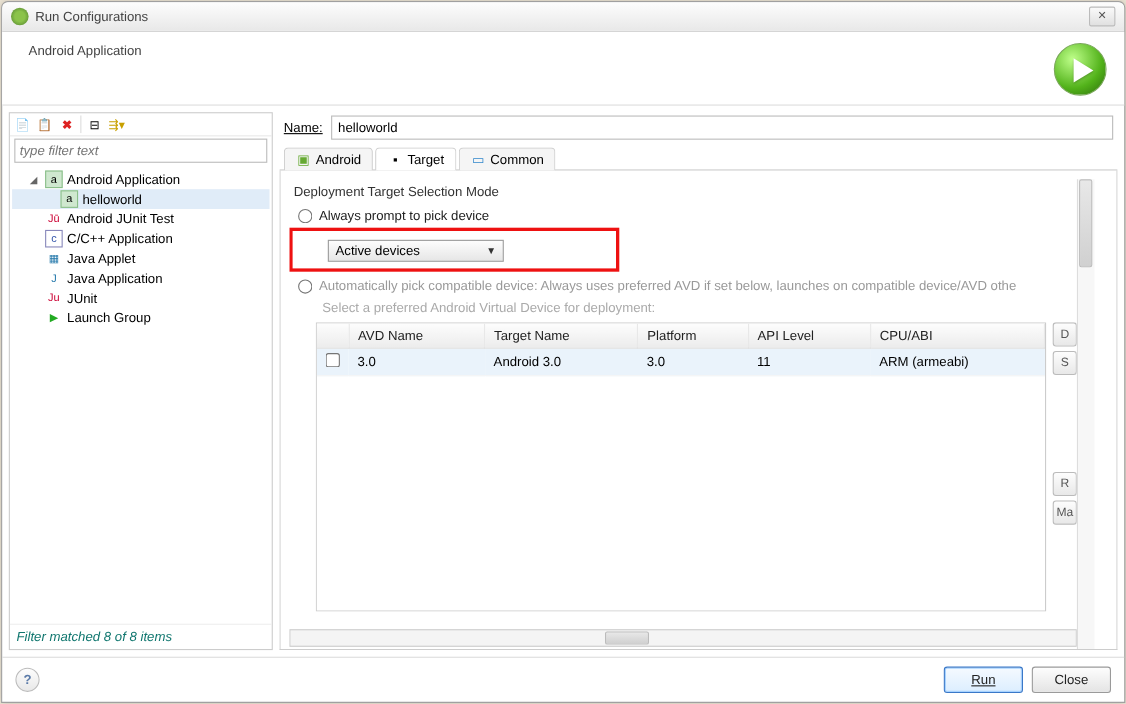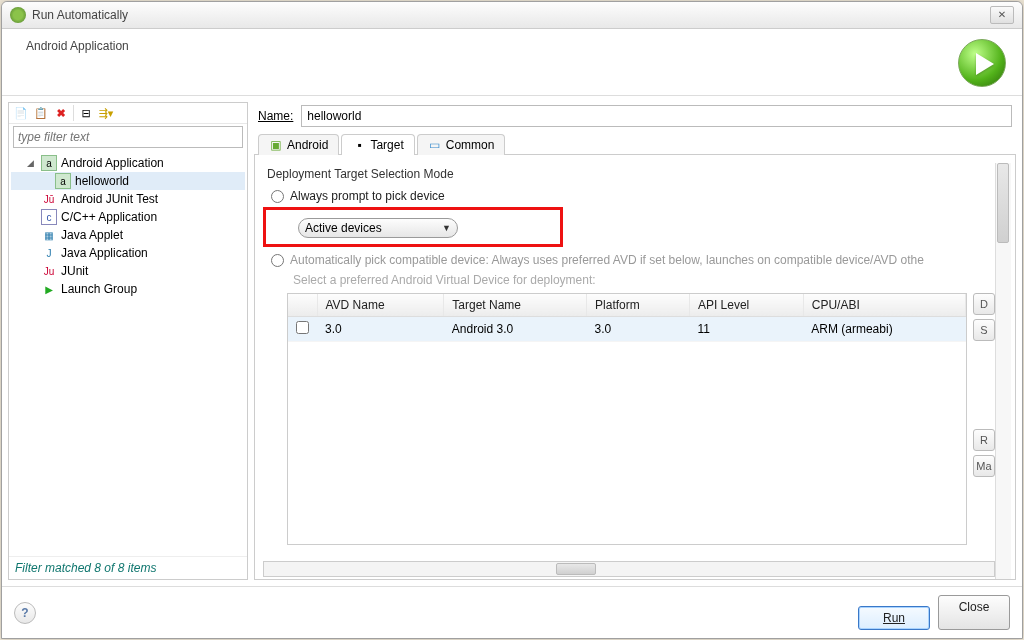--- a/index.html
+++ b/index.html
@@ -37,28 +37,28 @@
 .right-panel { flex: 1; display: flex; flex-direction: column; border-top: 1px solid transparent; overflow: hidden; }
 .name-row { display: flex; align-items: center; padding: 2px 4px 6px 4px; gap: 8px; }
 .name-row label { text-decoration: underline; text-decoration-style: solid; }
 .name-input { flex: 1; border: 1px solid #bbb; padding: 3px 5px; font-size: 12px; }
 
 .tabstrip { display: flex; border-bottom: 1px solid #ccc; padding-left: 4px; }
 .tab { display: flex; align-items: center; gap: 4px; padding: 3px 10px; border: 1px solid #ccc; border-bottom: none; background: #f5f5f5; margin-right: 2px; border-radius: 4px 4px 0 0; position: relative; top: 1px; }
 .tab.active { background: #fff; font-weight: normal; }
 .tab-ico { width: 14px; height: 14px; display:inline-flex; align-items:center; justify-content:center; }
 
-.tab-body { flex: 1; border: 1px solid #ccc; border-top: none; padding: 8px 4px 0 8px; display: flex; overflow: hidden; }
+.tab-body { flex: 1; border: 1px solid #ccc; border-top: none; padding: 8px 20px 0 8px; display: flex; overflow: hidden; }
 .tab-inner { flex: 1; overflow: hidden; display: flex; flex-direction: column; }
 .section-title { color: #333; margin: 4px 0 6px 4px; }
 
 .radio-row { display: flex; align-items: flex-end; padding: 2px 0 2px 8px; gap: 6px; color: #222; }
 .radio-row.disabled { color: #999; }
 .highlight-box { border: 3px solid #e11; padding: 2px 0 6px 0; margin: 2px 0 4px 0; width: 300px; }
-.combo { margin: 6px 0 0 32px; width: 160px; background: linear-gradient(#fdfdfd,#e6e6e6); border: 1px solid #9a9a9a; border-radius: 10px; padding: 2px 6px; display: flex; justify-content: space-between; align-items: center; }
+.combo { margin: 6px 0 0 32px; width: 160px; background: linear-gradient(#fdfdfd,#e6e6e6); border: 1px solid #9a9a9a; border-radius: 0; padding: 2px 6px; display: flex; justify-content: space-between; align-items: center; }
 .combo .arrow { font-size: 9px; color: #333; }
 
 .subhint { color: #aaa; margin: 4px 0 4px 30px; font-size: 12px; }
 
 .grid-wrap { display: flex; gap: 6px; margin: 2px 0 10px 24px; flex: 1; overflow: hidden; }
 .grid { flex: 1; border: 1px solid #ccc; background: #fff; overflow: auto; }
 .grid table { width: 100%; border-collapse: collapse; font-size: 12px; }
 .grid th { text-align: left; padding: 4px 8px; background: linear-gradient(#fdfdfd,#ececec); border-bottom: 1px solid #ddd; border-right: 1px solid #e8e8e8; font-weight: normal; color: #222; }
 .grid td { padding: 4px 8px; border-bottom: 1px solid #f5f5f5; }
 .grid tr.row-sel td { background: #eaf3fb; }
@@ -67,35 +67,35 @@
 
 .scroll-h { height: 16px; border: 1px solid #ccc; margin: 6px 0 2px 0; background: #f4f4f4; position: relative; }
 .scroll-h .thumb { position:absolute; left:40%; top:1px; width:40px; height:12px; background: linear-gradient(#e8e8e8,#d0d0d0); border:1px solid #bbb; border-radius:2px; }
 
 .vscroll { width: 16px; border-left: 1px solid #ddd; background: #f7f7f7; position: relative; }
 .vscroll .vthumb { position:absolute; top:0; left:1px; width:12px; height:80px; background: linear-gradient(#e8e8e8,#d0d0d0); border:1px solid #bbb; border-radius:2px; }
 
 .low-btns { display:flex; gap:6px; justify-content:flex-end; padding: 6px 2px 4px 0; }
 .btn { min-width: 72px; padding: 4px 14px; border: 1px solid #9a9a9a; background: linear-gradient(#fdfdfd,#e4e4e4); border-radius: 3px; font-size: 12px; color: #222; text-align:center; }
 .btn.disabled { color: #999; }
-.btn.primary { border-color: #3a78c8; box-shadow: 0 0 0 1px #a8d3ff inset; background: linear-gradient(#f5faff,#dceeff); margin-top: 11px; }
+.btn.primary { border-color: #3a78c8; box-shadow: 0 0 0 1px #a8d3ff inset; background: linear-gradient(#f5faff,#dceeff); }
 
 .bottombar { border-top: 1px solid #ddd; padding: 8px 12px; display: flex; align-items: center; justify-content: space-between; }
 .help-btn { width: 22px; height: 22px; border: 1px solid #bbb; border-radius: 50%; background: linear-gradient(#fdfdfd,#e8e8e8); text-align:center; line-height:20px; color:#5a7aa8; font-weight:bold; }
 input[type=radio]{ accent-color:#3a78c8; }
 input[type=checkbox]{ accent-color:#3a78c8; }
 </style>
 </head>
 <body>
 
 <div class="window">
 
   <div class="titlebar">
     <span class="app-icon"></span>
-    <span class="titlebar-title">Run Automatically</span>
+    <span class="titlebar-title">Run Configurations</span>
     <span class="win-btn">✕</span>
   </div>
 
   <div class="header">
     <div class="header-text">
       <div class="header-sub">Android Application</div>
     </div>
     <div class="run-big"></div>
   </div>
 

